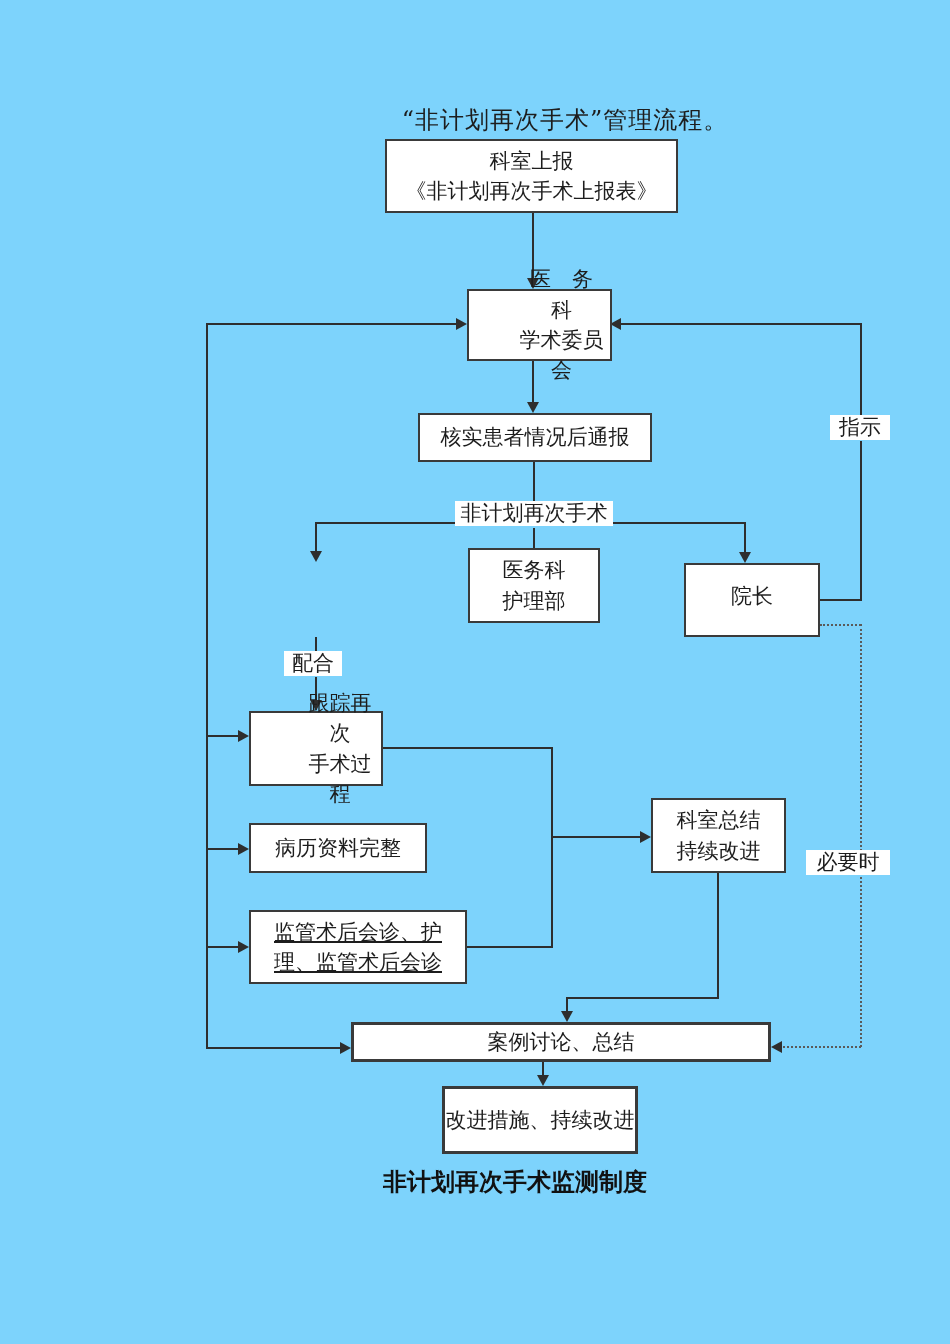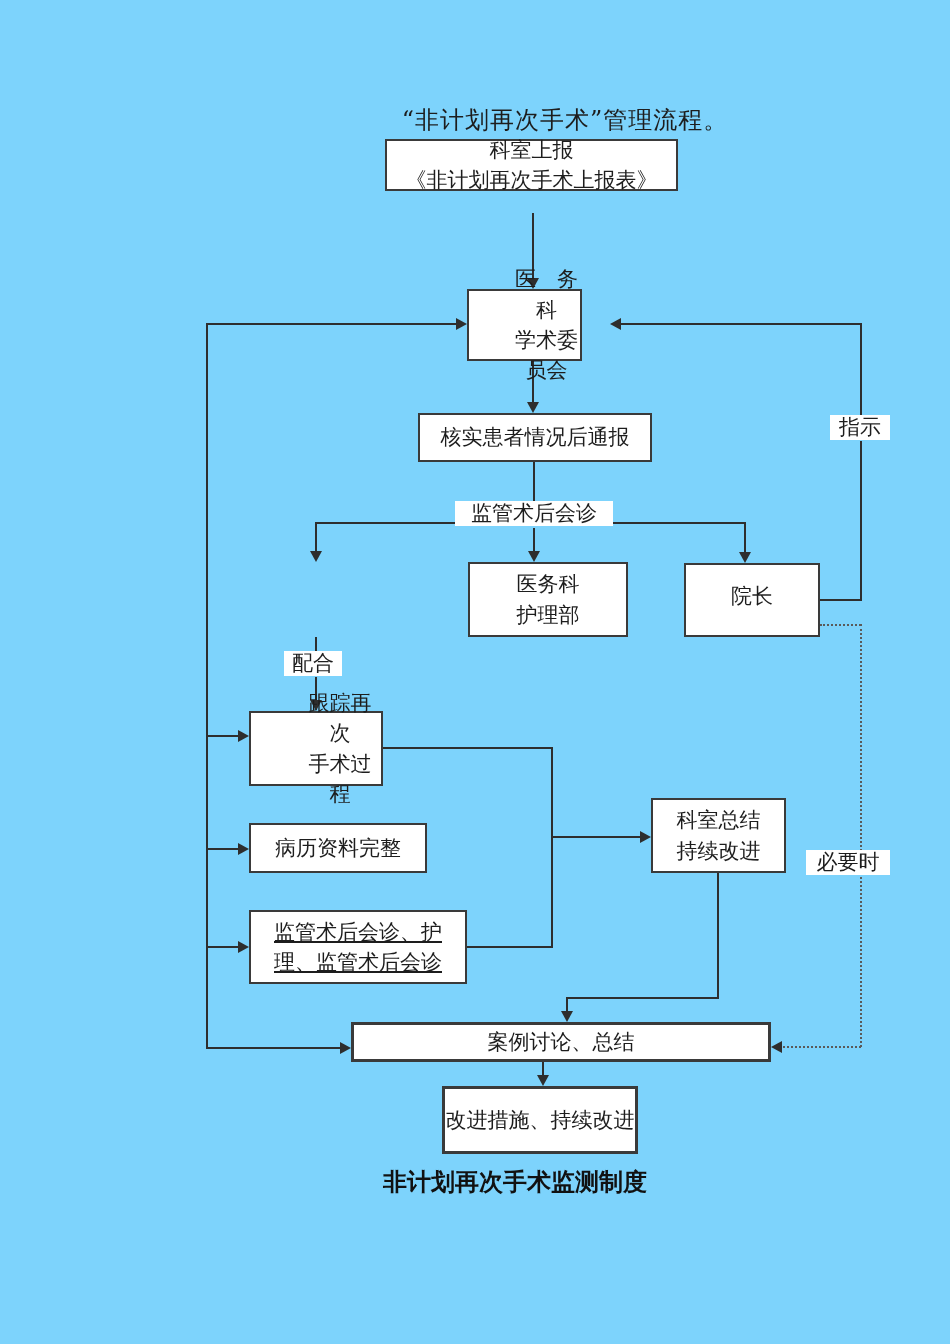--- a/index.html
+++ b/index.html
@@ -56,36 +56,36 @@
     color:#111;z-index:4;
   }
 </style>
 </head>
 <body>
 
 <div id="page">
 
   <div id="doc-title">“非计划再次手术”管理流程。</div>
 
-  <div class="box" style="left:385px;top:139px;width:293px;height:52px;">
+  <div class="box" style="left:385px;top:139px;width:293px;height:74px;">
     <span>科室上报</span>
     <span>《非计划再次手术上报表》</span>
   </div>
 
-  <div class="box" style="left:467px;top:289px;width:115px;height:72px;padding-left:44px;">
+  <div class="box" style="left:467px;top:289px;width:145px;height:72px;padding-left:44px;">
     <span>医　务　科</span>
     <span>学术委员会</span>
   </div>
 
   <div class="box" style="left:418px;top:413px;width:234px;height:49px;">
     <span>核实患者情况后通报</span>
   </div>
 
 
-  <div class="box" style="left:468px;top:562px;width:160px;height:75px;">
+  <div class="box" style="left:468px;top:548px;width:132px;height:75px;">
     <span>医务科</span>
     <span>护理部</span>
   </div>
 
   <div class="box" style="left:684px;top:563px;width:136px;height:74px;justify-content:flex-start;padding-top:16px;">
     <span>院长</span>
   </div>
 
   <div class="box" style="left:249px;top:711px;width:134px;height:75px;padding-left:48px;">
     <span>跟踪再次</span>
@@ -107,21 +107,21 @@
   </div>
 
   <div class="box thick" style="left:351px;top:1022px;width:420px;height:40px;">
     <span>案例讨论、总结</span>
   </div>
 
   <div class="box thick" style="left:442px;top:1086px;width:196px;height:68px;">
     <span>改进措施、持续改进</span>
   </div>
 
-  <div class="lbl" style="left:455px;top:501px;width:158px;">监管术后会诊</div>
+  <div class="lbl" style="left:455px;top:501px;width:158px;">非计划再次手术</div>
   <div class="lbl" style="left:284px;top:651px;width:58px;">配合</div>
   <div class="lbl" style="left:830px;top:415px;width:60px;text-align:center;">指示</div>
   <div class="lbl" style="left:806px;top:850px;width:84px;">必要时</div>
 
   <div class="vl" style="left:532px;top:213px;height:67px;"></div>
   <div class="arr arr-d" style="left:527px;top:278px;"></div>
 
   <div class="vl" style="left:532px;top:361px;height:43px;"></div>
   <div class="arr arr-d" style="left:527px;top:402px;"></div>
 

